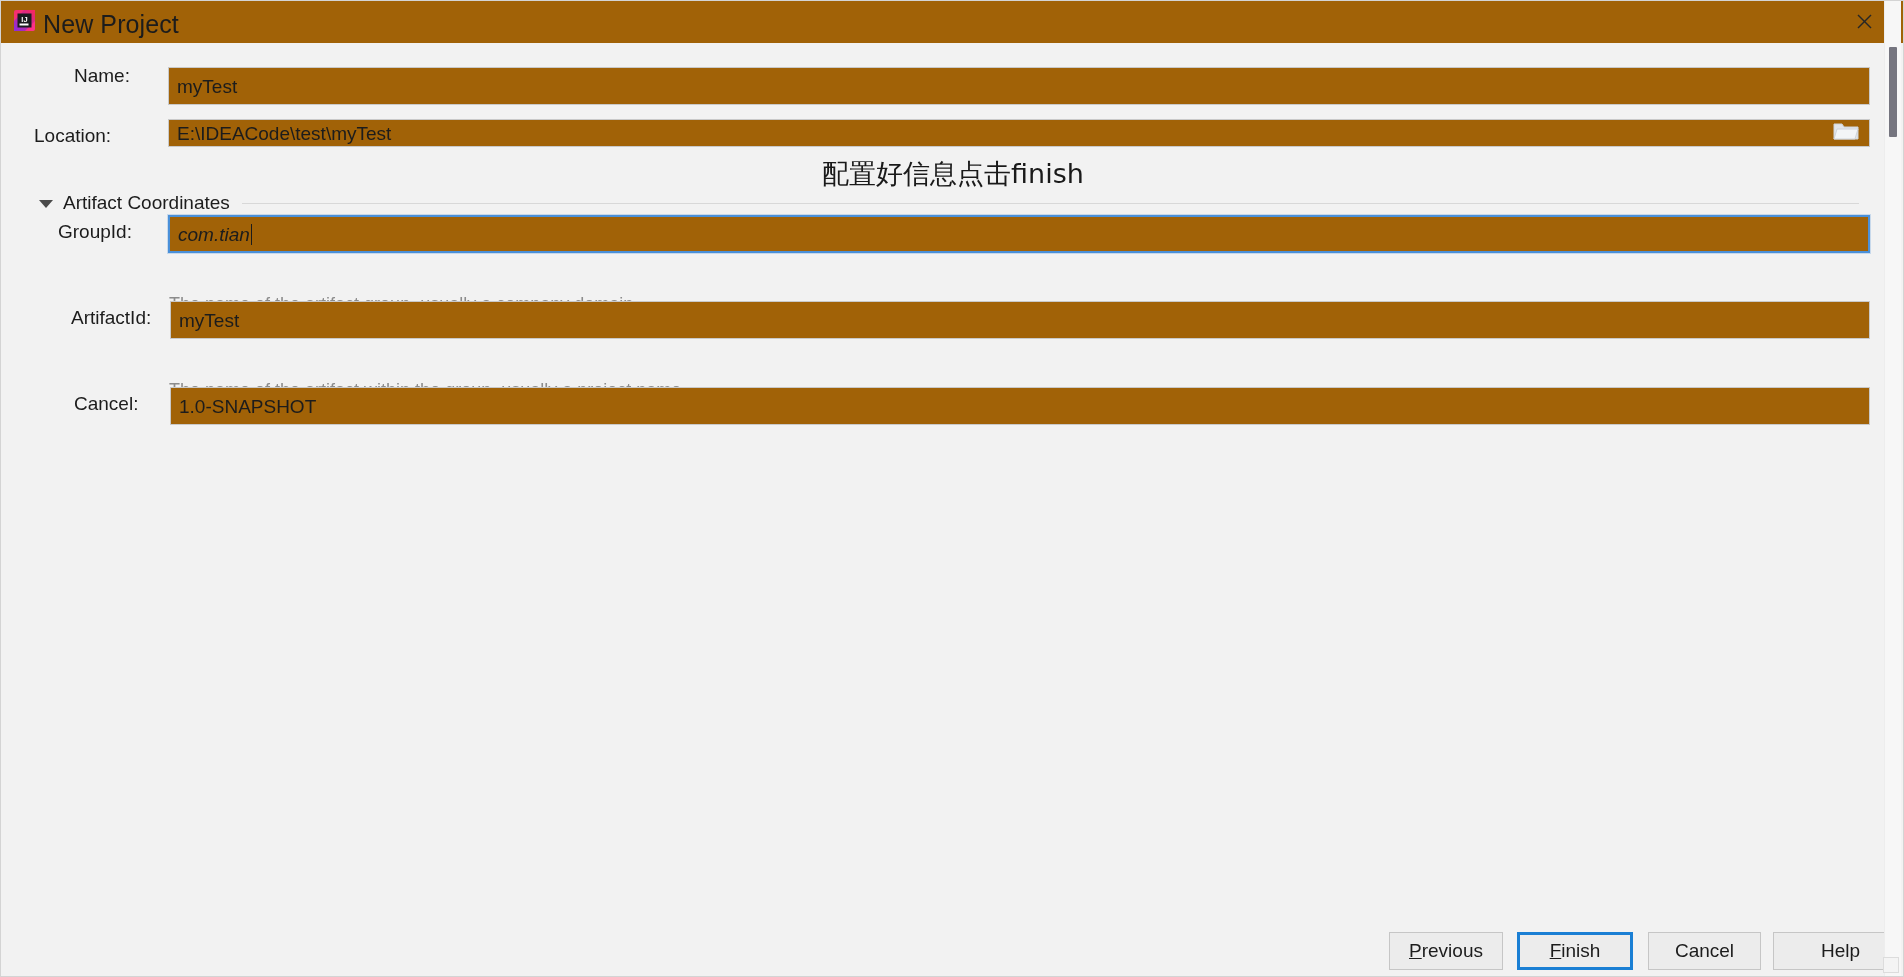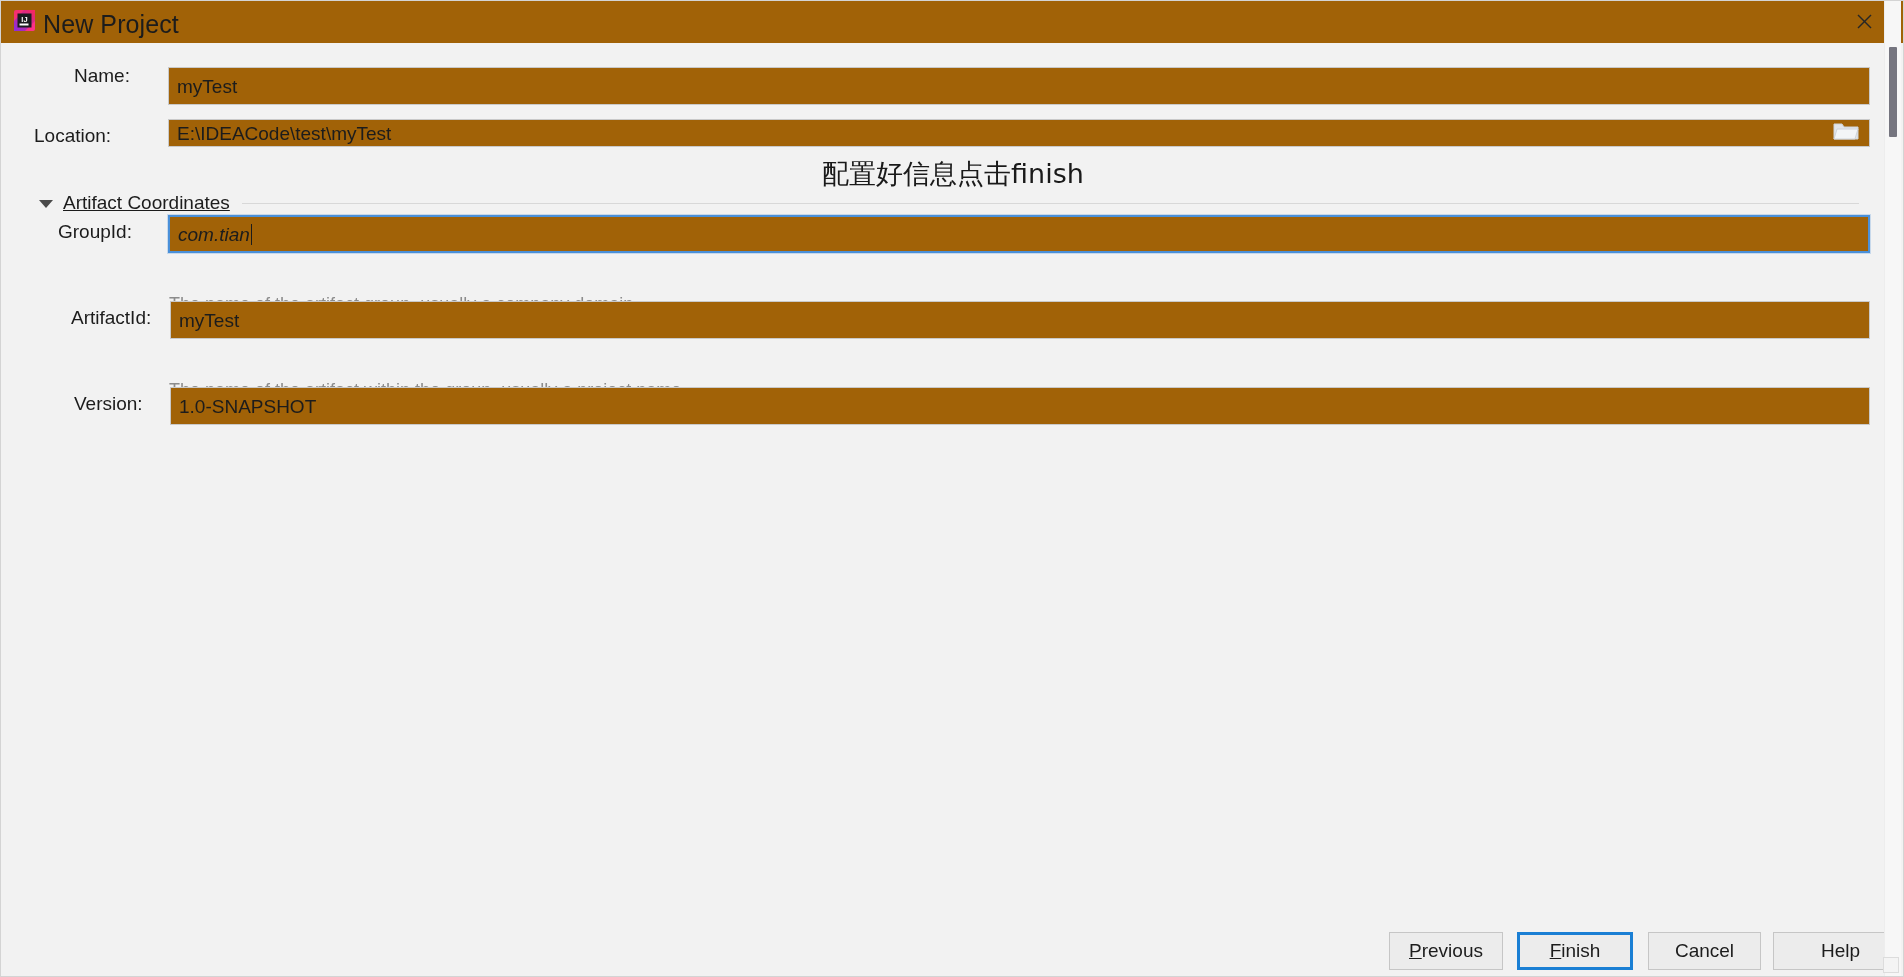--- a/index.html
+++ b/index.html
@@ -112,21 +112,20 @@
     border-right: 7px solid transparent;
     border-top: 8px solid #4a4a4a;
     margin-right: 10px;
     margin-top: 1px;
   }
   .section-title {
     font-size: 19px;
     color: #1c1c1c;
     white-space: nowrap;
     margin-right: 12px;
-    text-decoration: underline;
   }
   .section-rule {
     flex: 1;
     height: 1px;
     background: #d8d8d8;
   }
 
   
   .annotation {
     position: absolute;
@@ -250,21 +249,21 @@
       <span class="caret"></span>
   </div>
   <div class="hint" style="left:168px; top:293px;">The name of the artifact group, usually a company domain</div>
 
   <div class="label" style="left:70px; top:306px;">ArtifactId:</div>
   <div class="field" style="left:169px; top:300px; width:1700px; height:38px;">
     <span class="value">myTest</span>
   </div>
   <div class="hint" style="left:168px; top:379px;">The name of the artifact within the group, usually a project name</div>
 
-  <div class="label" style="left:73px; top:392px;">Version:</div>
+  <div class="label" style="left:73px; top:392px;">Cancel:</div>
   <div class="field" style="left:169px; top:386px; width:1700px; height:38px;">
     <span class="value">1.0-SNAPSHOT</span>
   </div>
 
   <div class="btn" style="left:1388px; top:931px; width:114px;">
     <span class="mn">P</span>
       <span>revious</span>
   </div>
 
   <div class="btn default" style="left:1516px; top:931px; width:116px;">

